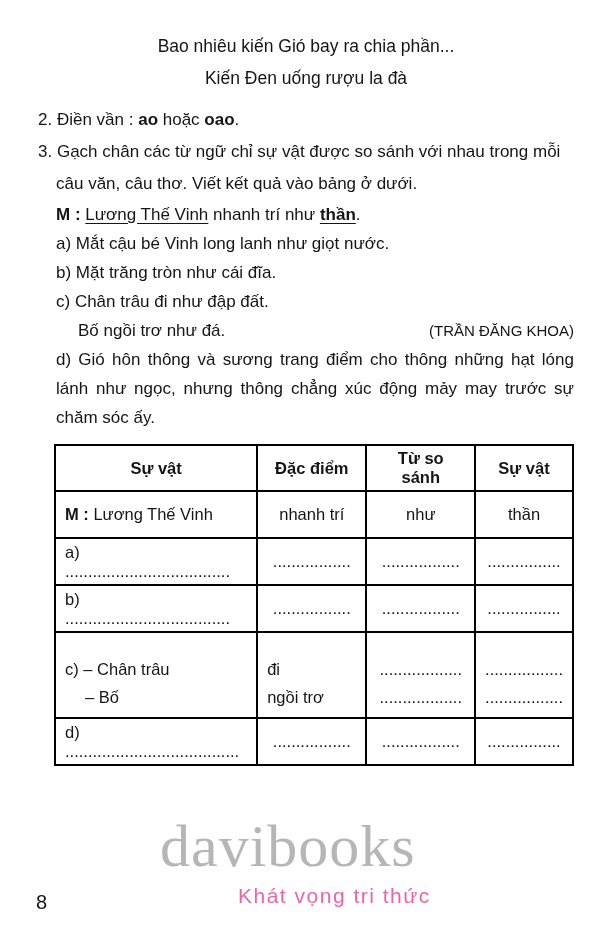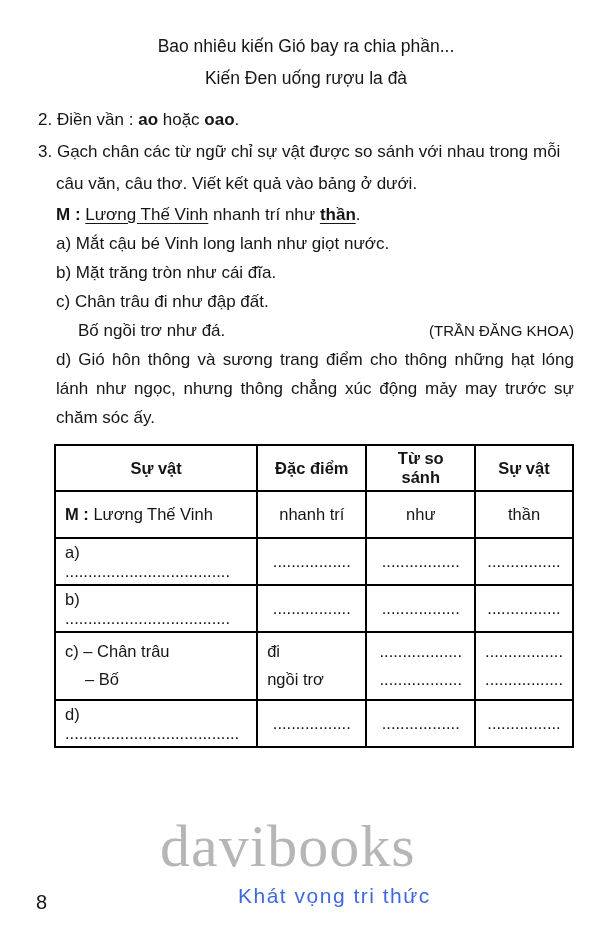--- a/index.html
+++ b/index.html
@@ -30,34 +30,34 @@
   .c2-left { padding-left: 22px; }
   .src-small { font-size: 15px; }
   .d-par { text-align: justify; }
   .internet-src { text-align: right; font-size: 15.5px; line-height: 26px; padding-right: 2px; }
 
   table.cmp { border-collapse: collapse; margin: 12px 0 0 16px; table-layout: fixed; }
   .cmp th, .cmp td { border: 2px solid #000; font-size: 16.5px; padding: 3px 9px; overflow: hidden; }
   .cmp th { text-align: center; font-weight: bold; height: 33px; }
   .cmp td { text-align: center; height: 47px; vertical-align: middle; }
   .cmp td.c1 { text-align: left; }
-  .cmp tr.rowc td { vertical-align: top; padding-top: 4px; padding-bottom: 6px; }
+  .cmp tr.rowc td { vertical-align: top; padding-top: 22px; padding-bottom: 6px; }
   .cmp .line { line-height: 28px; }
   .cmp .indent { padding-left: 20px; }
   .cmp td.left { text-align: left; }
 
   .watermark-brand {
     position: absolute; left: 160px; top: 816px;
     font-family: "Liberation Serif", serif; font-size: 60px;
     color: #9e9e9e; opacity: 0.75; letter-spacing: 1px; line-height: 60px; text-align: center;
   }
   .watermark-slogan {
     position: absolute; left: 238px; top: 884px;
     font-family: "Liberation Sans", sans-serif; font-size: 21px;
-    color: #1d4ed8; opacity: 0.85; letter-spacing: 1.5px;
+    color: #ec4899; opacity: 0.85; letter-spacing: 1.5px;
   }
   .page-number { position: absolute; left: 36px; top: 890px; font-size: 20px; line-height: 24px; }
 </style>
 </head>
 <body>
 
 <div class="page">
   <div class="content">
 
     <div class="poem">

